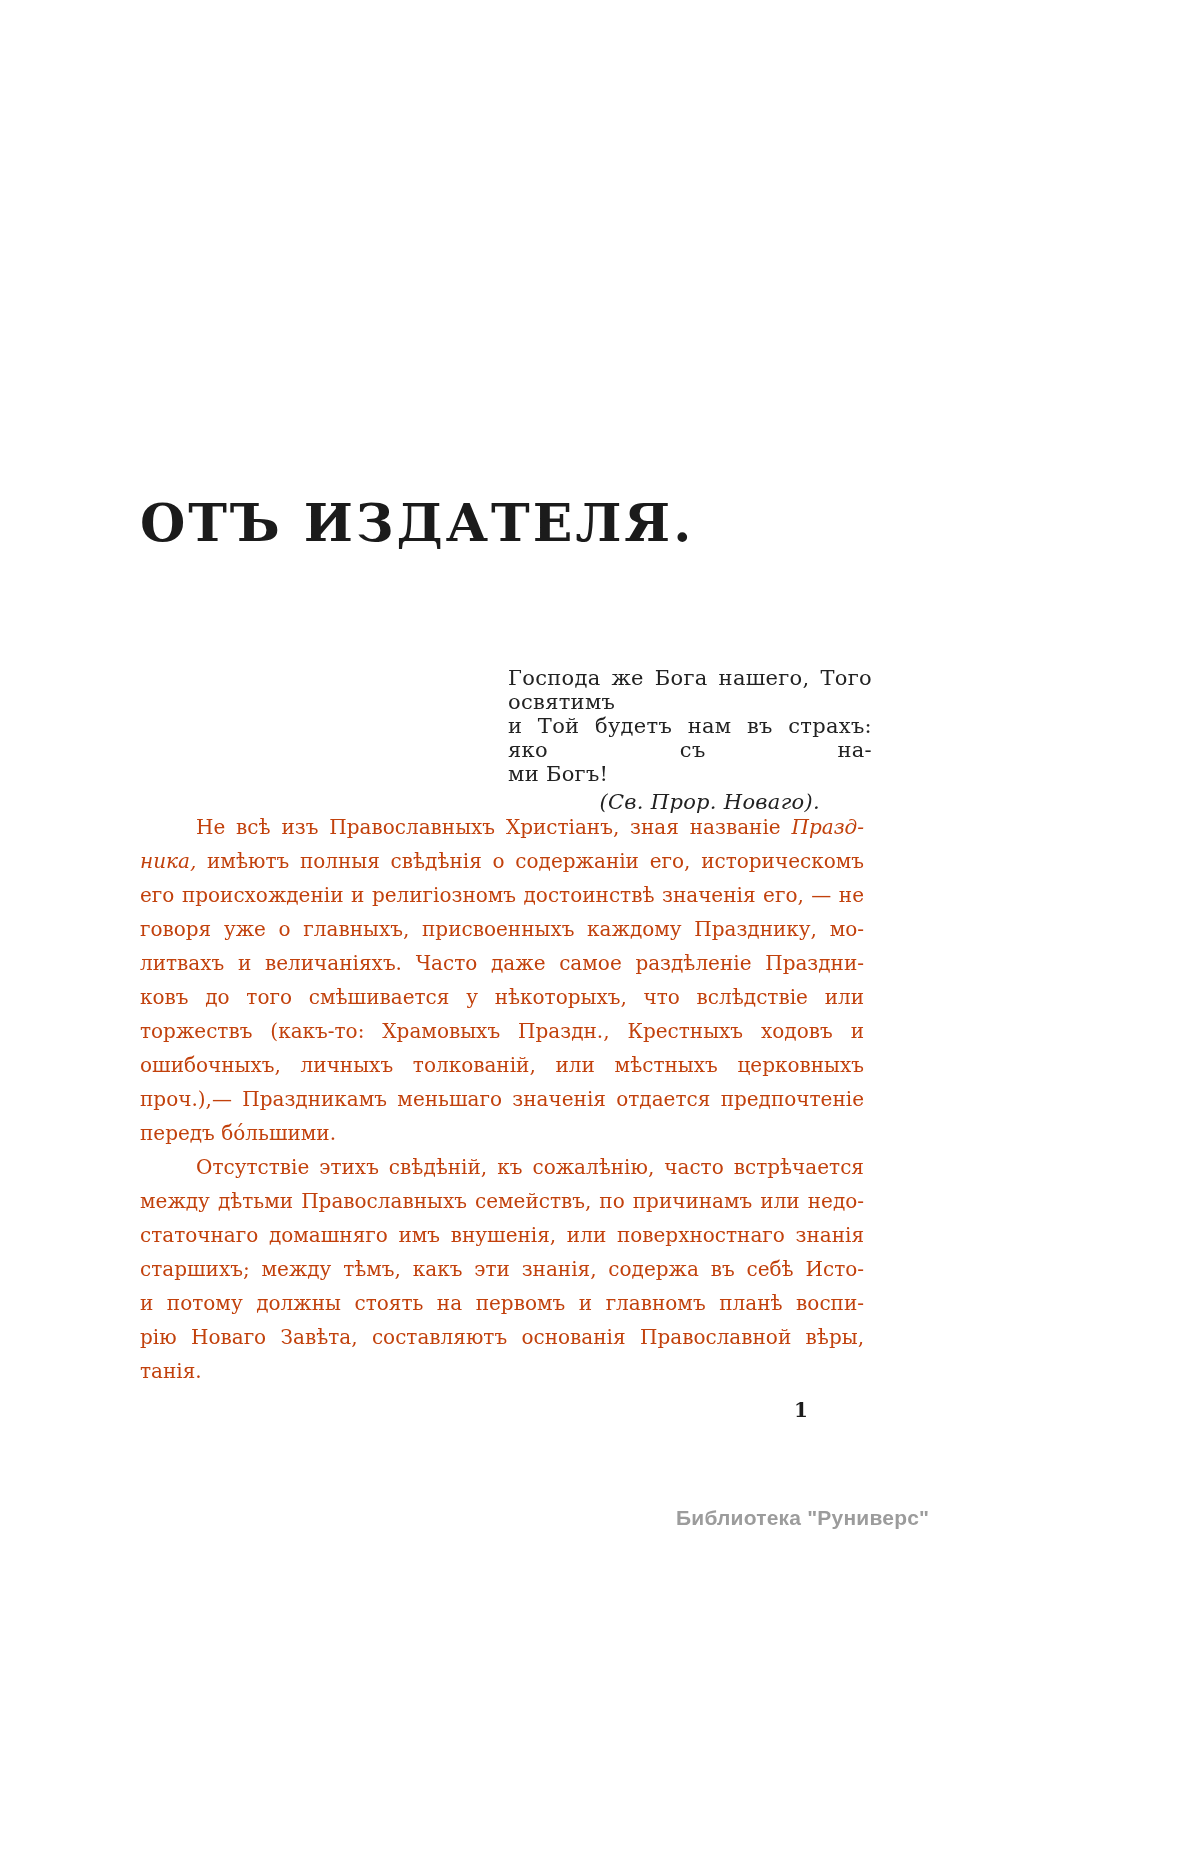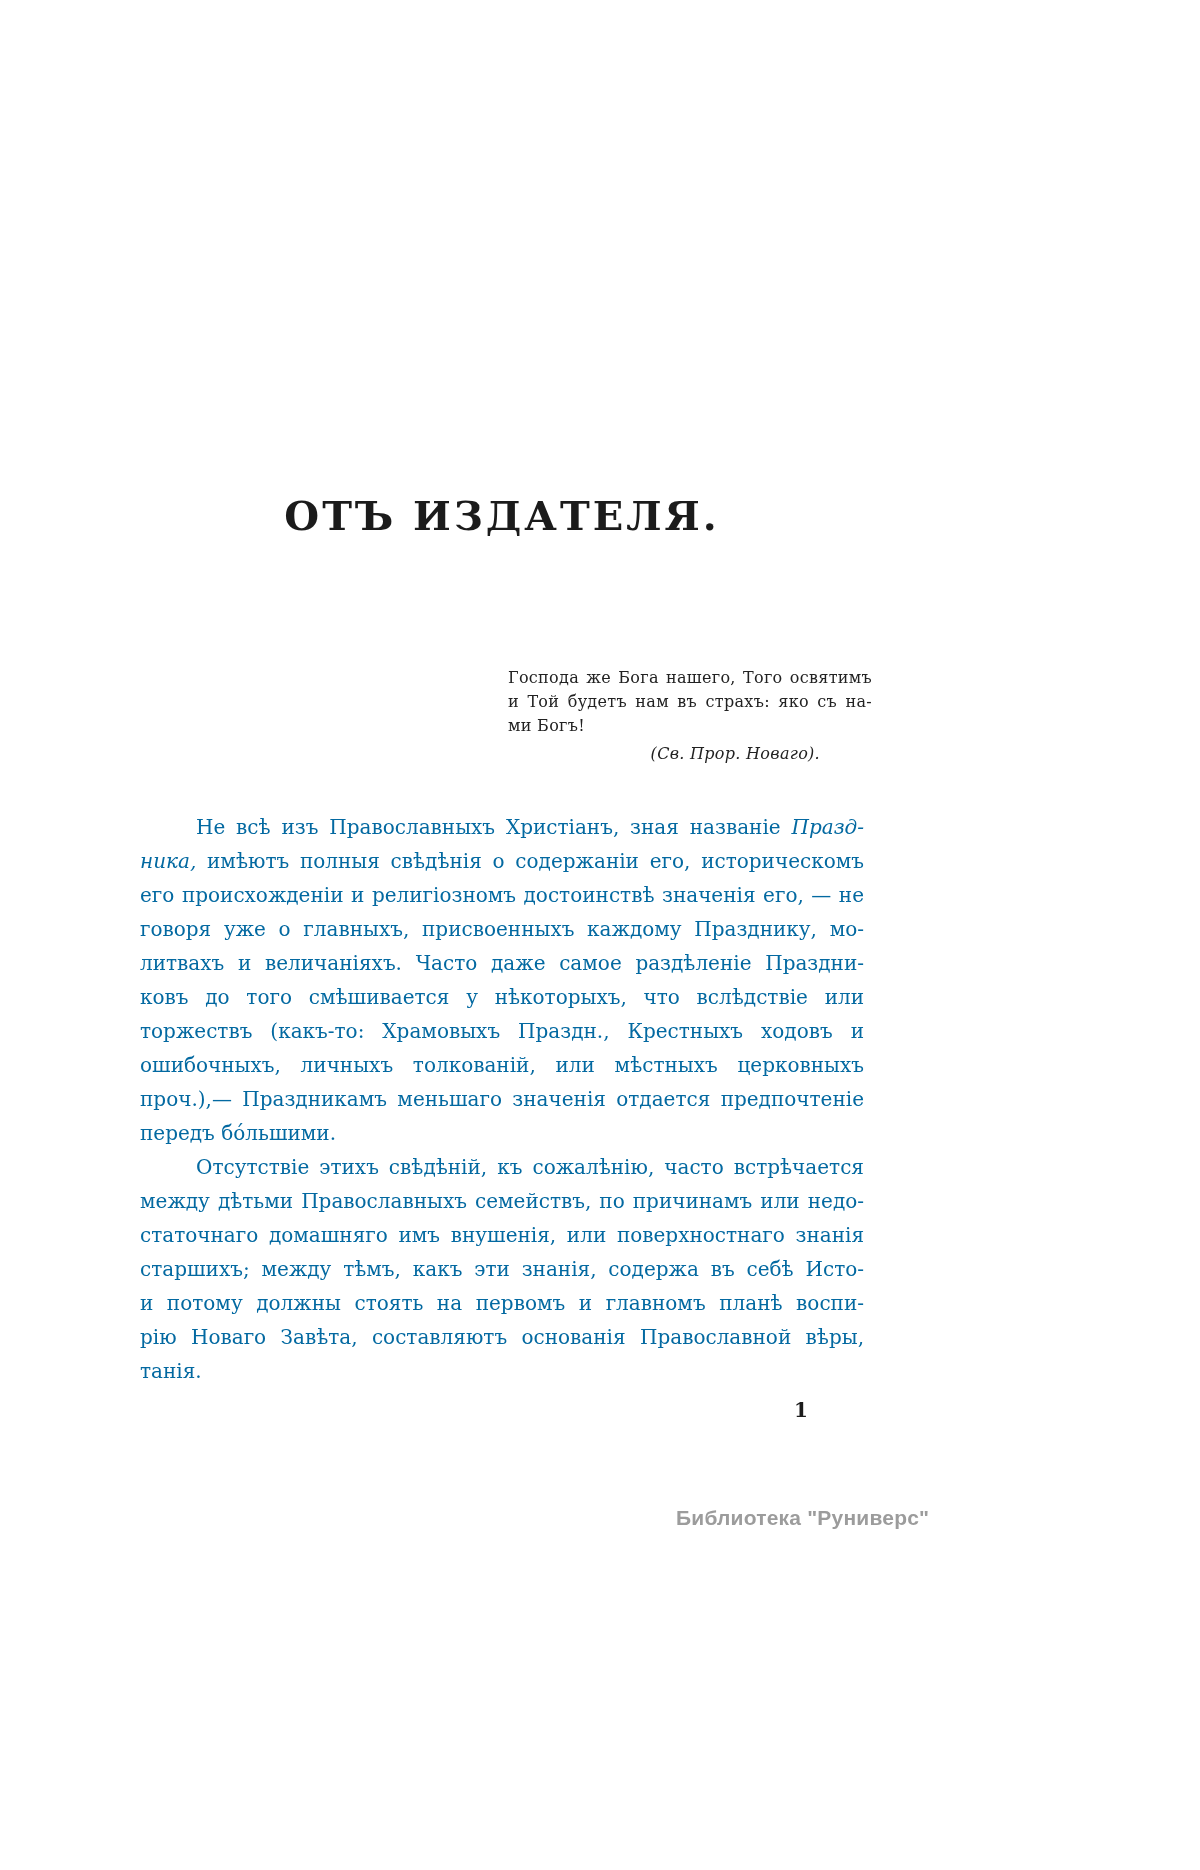--- a/index.html
+++ b/index.html
@@ -18,54 +18,53 @@
     width: 1200px;
     height: 1870px;
     background: #ffffff;
   }
 
   .title {
     position: absolute;
     top: 492px;
     left: 140px;
     width: 724px;
-    text-align: center;
-    font-size: 40px;
+    font-size: 52px;
     font-weight: 700;
     letter-spacing: 3px;
     color: #1b1b1b;
   }
 
   .epigraph {
     position: absolute;
     top: 666px;
     left: 508px;
     width: 364px;
-    font-size: 16px;
+    font-size: 21px;
     line-height: 24px;
     letter-spacing: 0.3px;
     color: #222;
   }
   .e-line { text-align: justify; text-align-last: justify; }
   .e-line.last { text-align-last: left; }
   .e-attr {
     margin-top: 4px;
     text-align: right;
     padding-right: 52px;
     font-style: italic;
   }
 
   .body-text {
     position: absolute;
     top: 810px;
     left: 140px;
     width: 724px;
     font-size: 20px;
     line-height: 34px;
-    color: #0369a1;
+    color: #c2410c;
   }
   .para { margin: 0; }
   .tline { text-align: justify; text-align-last: justify; }
   .tline.indent { padding-left: 56px; }
   .tline.last { text-align-last: left; }
   .it { font-style: italic; }
 
   .page-number {
     position: absolute;
     top: 1398px;

